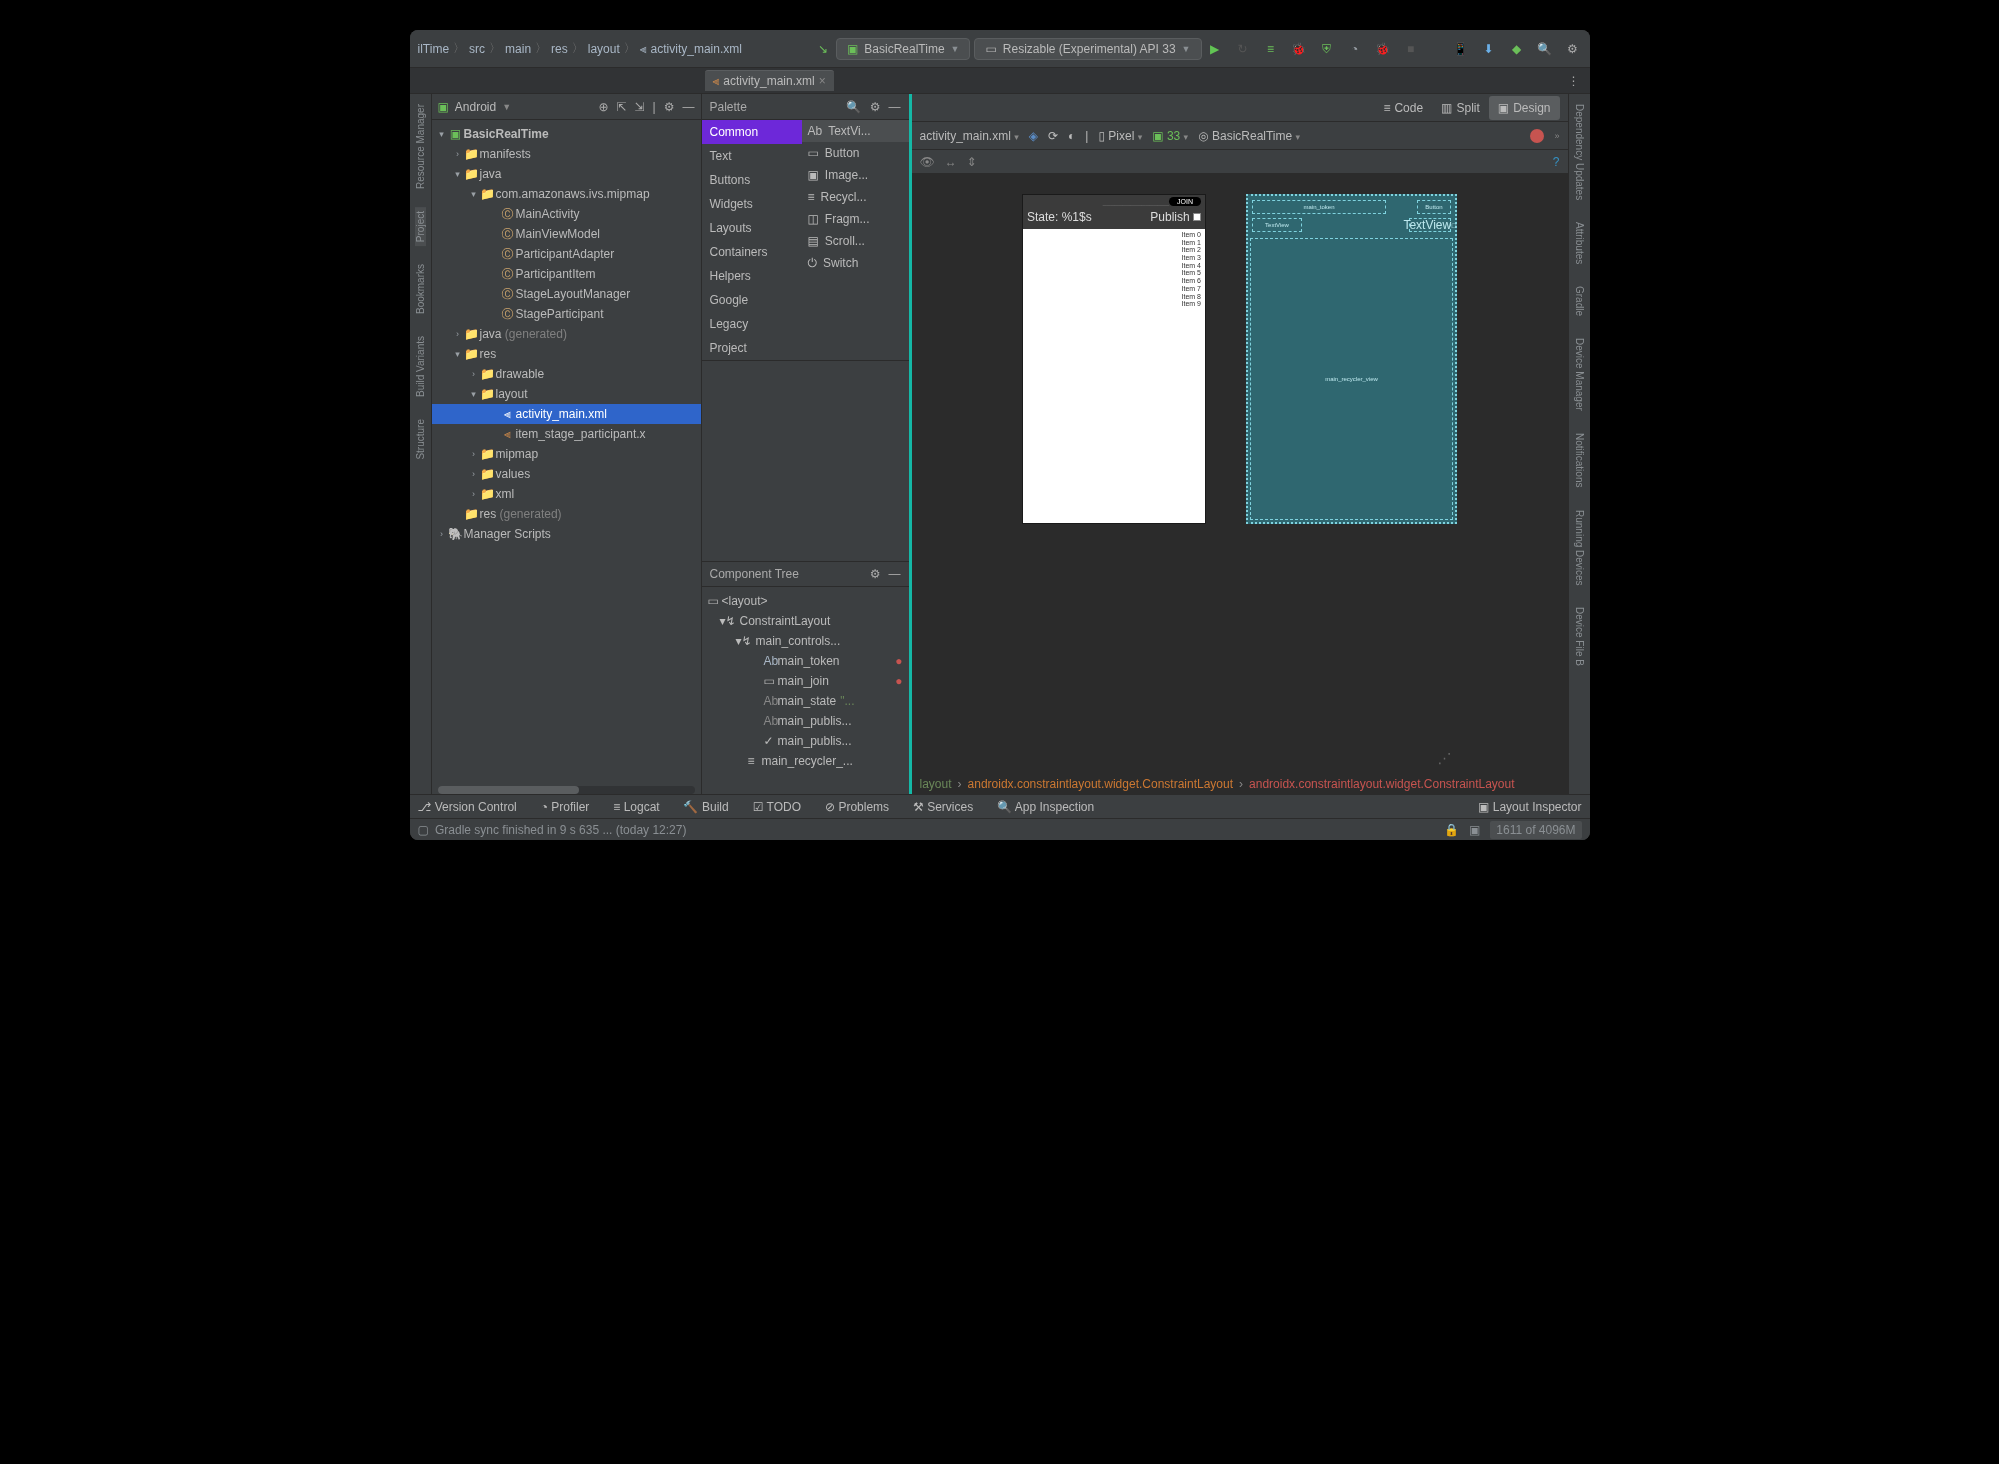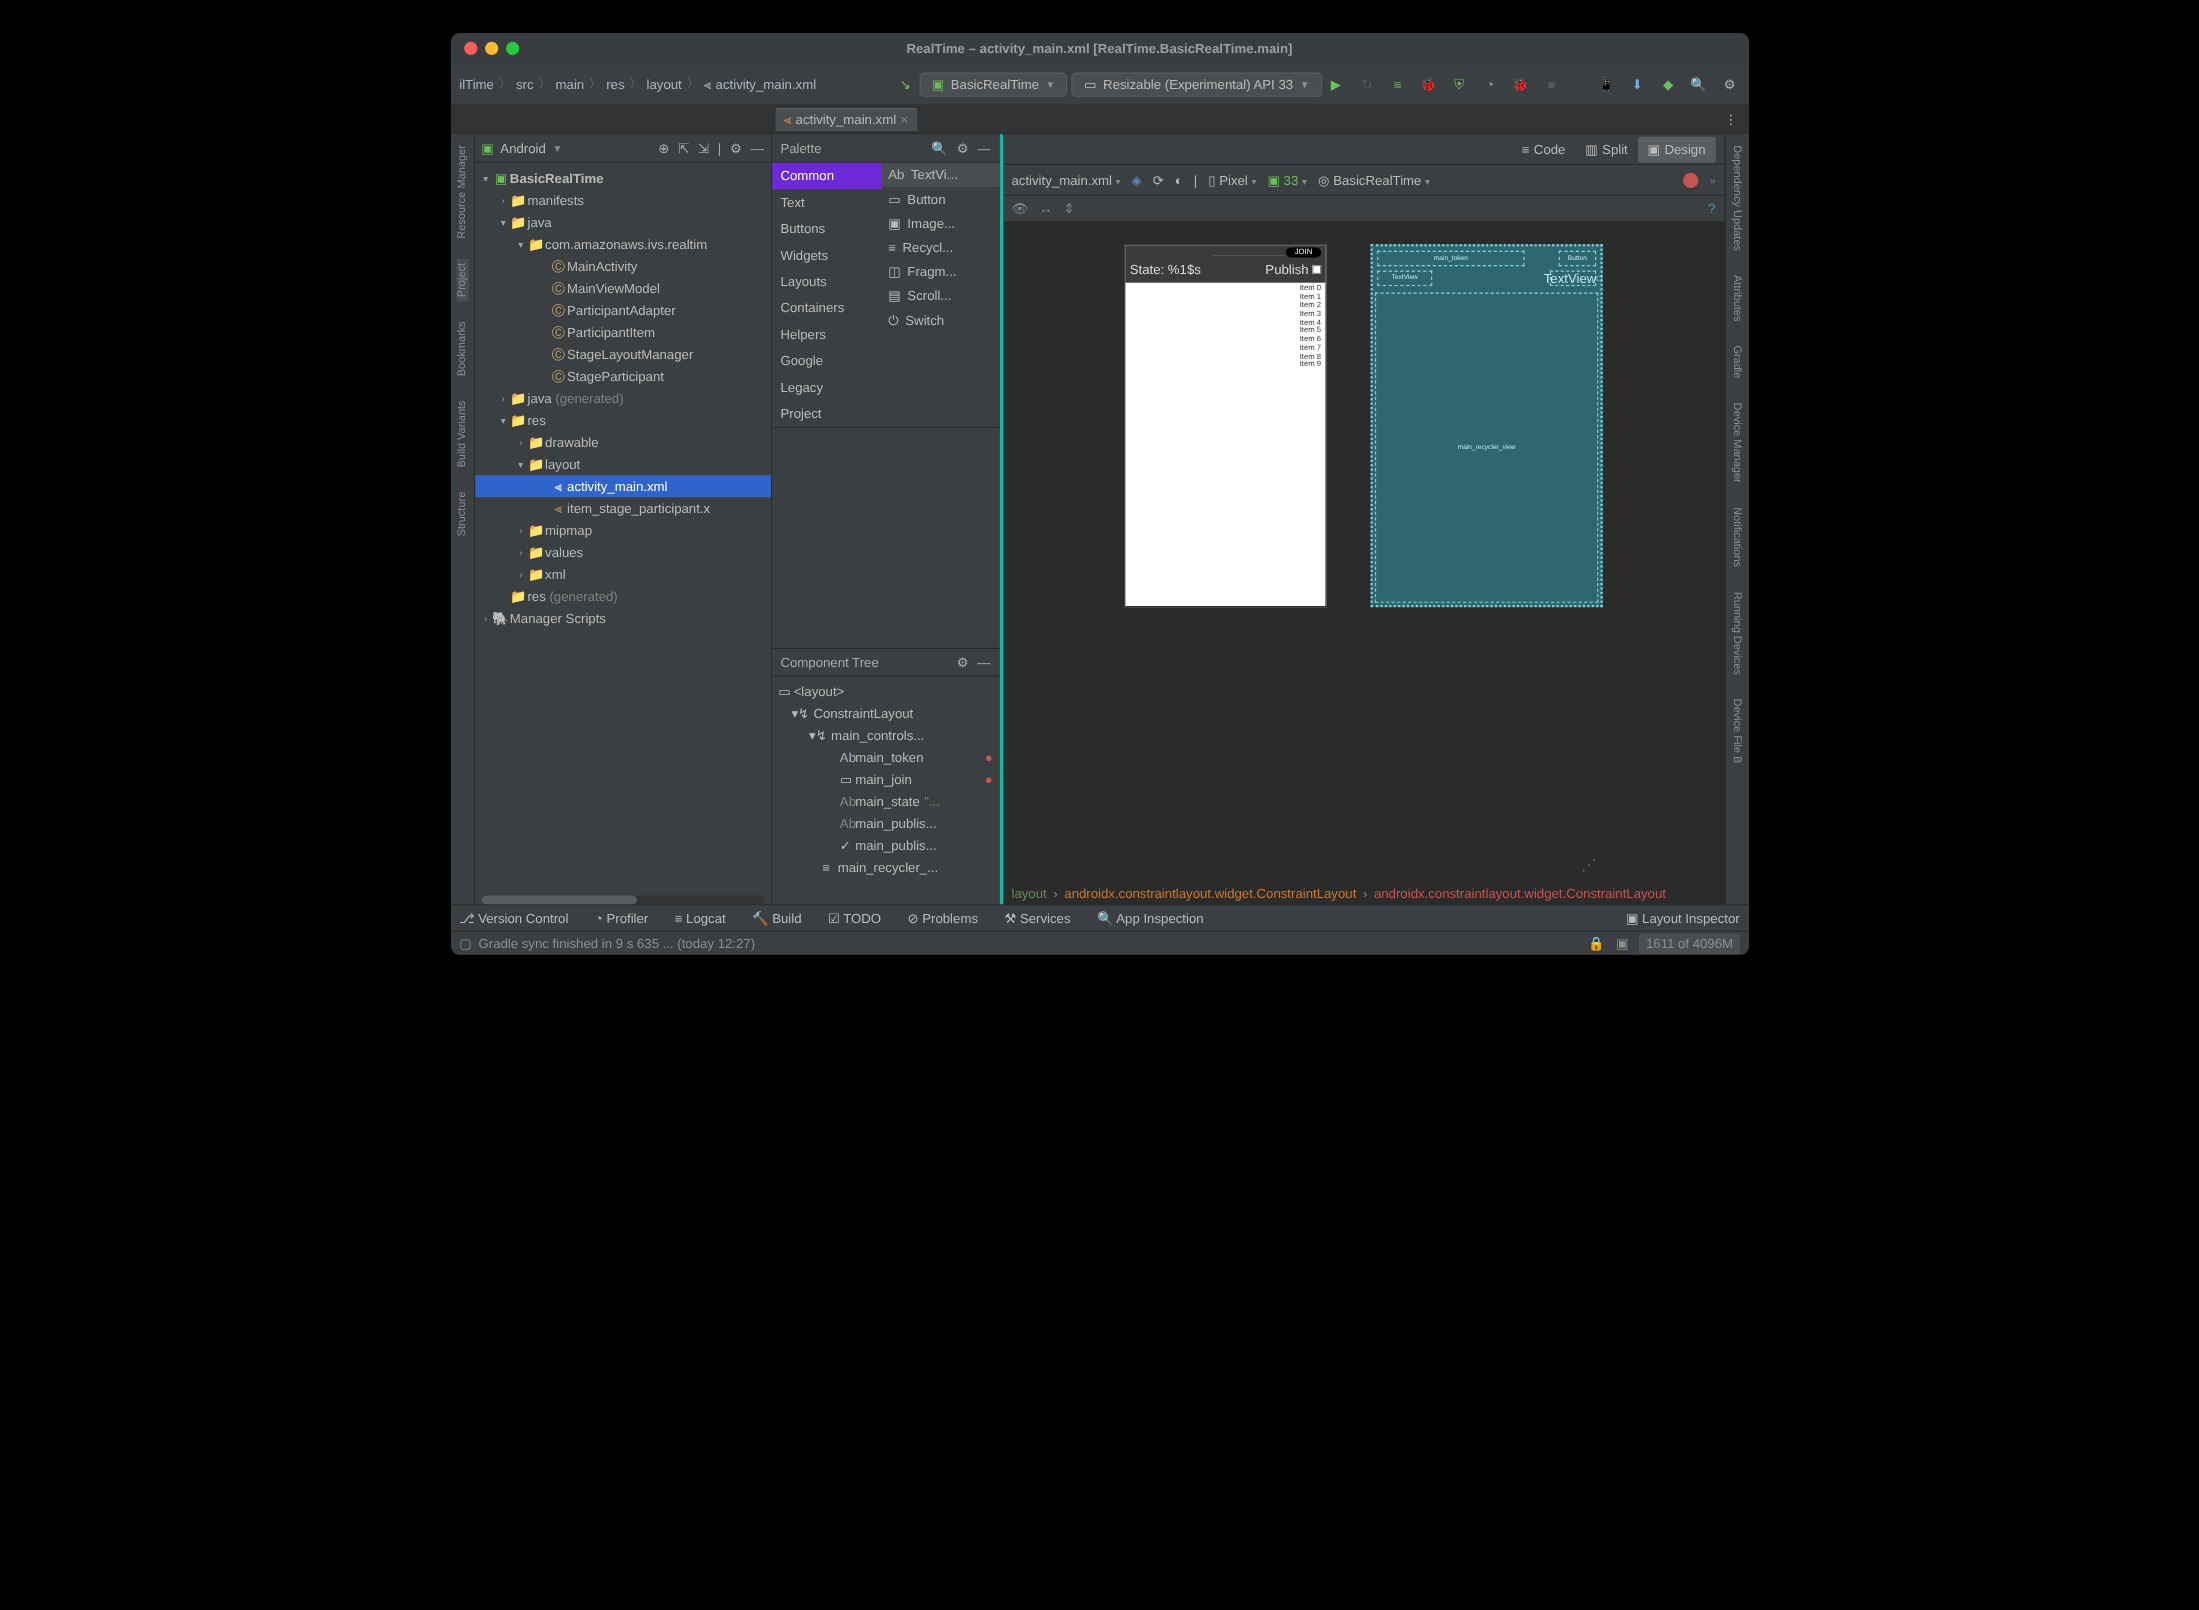--- a/index.html
+++ b/index.html
@@ -118,28 +118,20 @@
 .bottombar .right { margin-left: auto; display: flex; gap: 12px; align-items: center; }
 .statusbar { height: 22px; background: #3c3f41; border-top: 1px solid #2b2b2b; display: flex; align-items: center; padding: 0 8px; color: #8a8f93; font-size: 11px; }
 .statusbar .right { margin-left: auto; display: flex; gap: 10px; align-items: center; }
 .membox { background: #4b4e50; padding: 2px 6px; border-radius: 2px; }
 </style>
 </head>
 <body>
 
 <div class="window">
 
-  <div class="titlebar">
-    <div class="traffic">
-      <span class="dot r"></span>
-      <span class="dot y"></span>
-      <span class="dot g"></span>
-    </div>
-    <div class="title">RealTime – activity_main.xml [RealTime.BasicRealTime.main]</div>
-  </div>
 
   <div class="toolbar">
     <div class="crumbs">
       <span>ilTime</span>
         <span class="sep">〉</span>
       <span>src</span>
         <span class="sep">〉</span>
       <span>main</span>
         <span class="sep">〉</span>
       <span>res</span>
@@ -224,21 +216,21 @@
             <span class="txt">manifests</span>
           </div>
         <div class="row" style="padding-left:20px">
             <span class="chev">▾</span>
             <span class="ic fold">📁</span>
             <span class="txt">java</span>
           </div>
         <div class="row" style="padding-left:36px">
             <span class="chev">▾</span>
             <span class="ic fold-dim">📁</span>
-            <span class="txt">com.amazonaws.ivs.realtim</span>
+            <span class="txt">com.amazonaws.ivs.mipmap</span>
           </div>
         <div class="row" style="padding-left:68px">
             <span class="ic cls">Ⓒ</span>
             <span class="txt">MainActivity</span>
           </div>
         <div class="row" style="padding-left:68px">
             <span class="ic cls">Ⓒ</span>
             <span class="txt">MainViewModel</span>
           </div>
         <div class="row" style="padding-left:68px">

